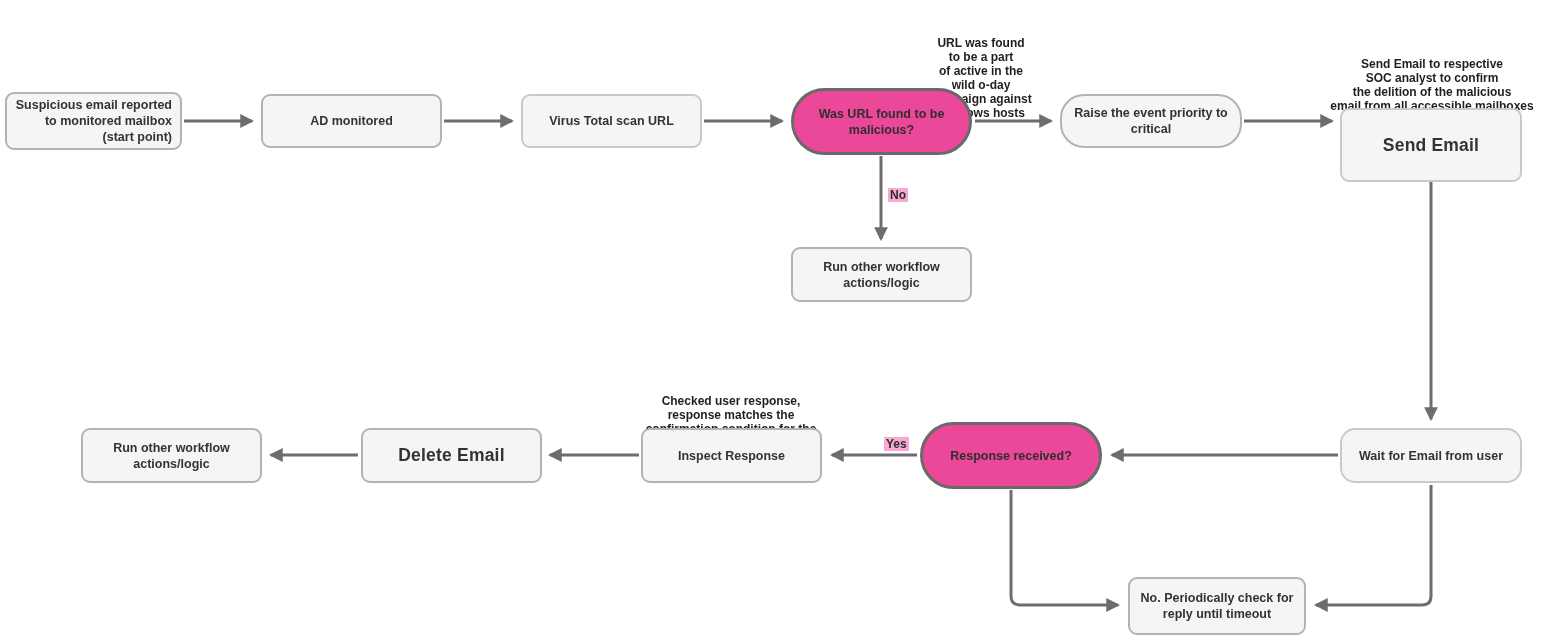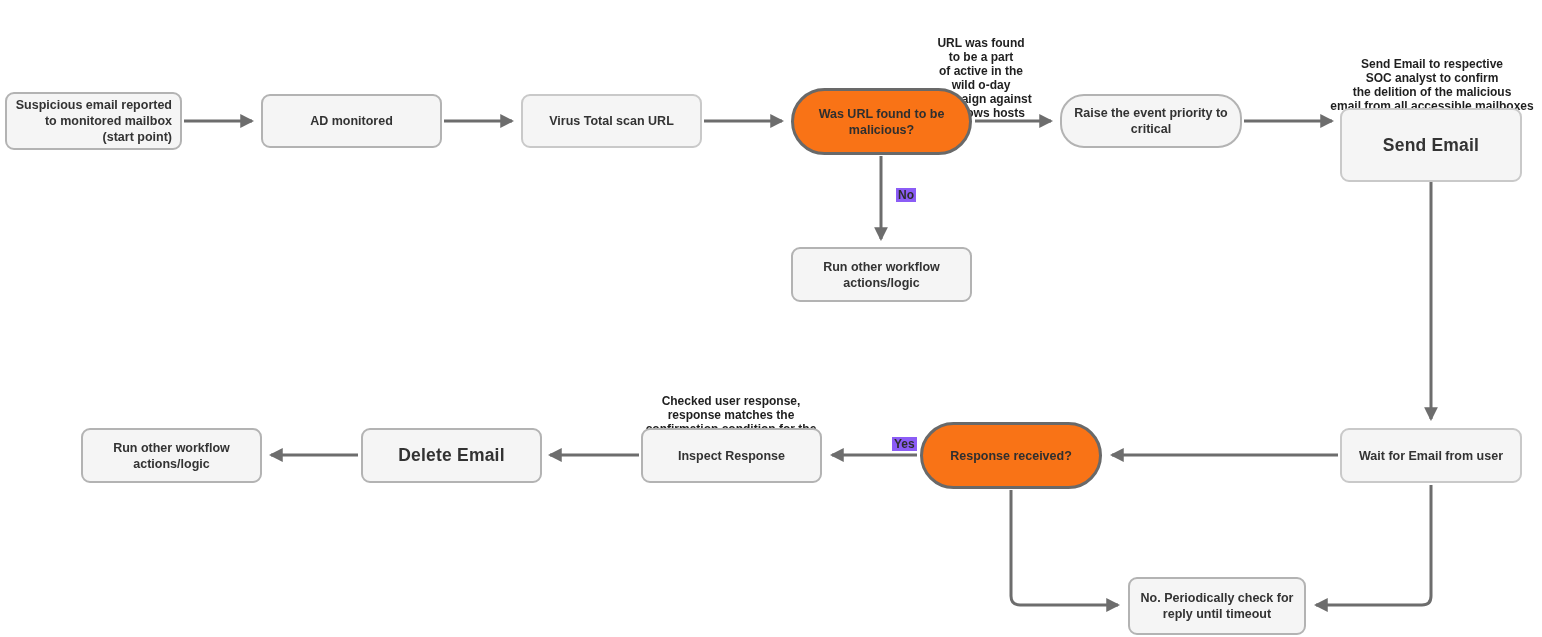--- a/index.html
+++ b/index.html
@@ -24,43 +24,42 @@
     text-align: center;
     font-weight: bold;
     font-size: 12.5px;
     line-height: 1.28;
     color: #333333;
     padding: 3px 8px;
   }
   .node.light-border { border-color: #c9c9c9; }
   .node.big { font-size: 17.5px; letter-spacing: 0.2px; }
   .node.decision {
-    background: #f97316;
+    background: #ec4899;
     border: 3px solid #696969;
     border-radius: 34px;
     color: #2f2f2f;
   }
   .annotation {
     position: absolute;
     text-align: center;
     white-space: pre-line;
     font-size: 12px;
     line-height: 14px;
     color: #1f1f1f;
     font-weight: 700;
     margin-top: 32px;
   }
   .edge-label {
     position: absolute;
     font-size: 12px;
     font-weight: bold;
     color: #2d2d2d;
-    background: #8b5cf6;
+    background: #f9a8d4;
     padding: 0 2px;
-    margin-left: 8px;
   }
 </style>
 </head>
 <body>
 
 <div class="canvas">
 
   <svg class="edges-svg" viewBox="0 0 1542 637" xmlns="http://www.w3.org/2000/svg">
     <defs>
       <marker id="arrow" viewBox="0 0 10 10" refX="8.5" refY="5" markerWidth="4.6" markerHeight="4.6" orient="auto-start-reverse">
@@ -108,17 +107,17 @@
   <div class="node decision" style="left:791px; top:88px; width:181px; height:67px;">Was URL found to be malicious?</div>
   <div class="node" style="left:1060px; top:94px; width:182px; height:54px;border-radius:24px;">Raise the event priority to critical</div>
   <div class="node big light-border" style="left:1340px; top:108px; width:182px; height:74px;">Send Email</div>
 
   <div class="node" style="left:791px; top:247px; width:181px; height:55px;">Run other workflow actions/logic</div>
 
   <div class="node" style="left:81px; top:428px; width:181px; height:55px;">Run other workflow actions/logic</div>
   <div class="node big" style="left:361px; top:428px; width:181px; height:55px;">Delete Email</div>
   <div class="node" style="left:641px; top:428px; width:181px; height:55px;text-align:center;">Inspect Response</div>
   <div class="node decision" style="left:920px; top:422px; width:182px; height:67px;">Response received?</div>
-  <div class="node light-border" style="left:1340px; top:428px; width:182px; height:55px;">Wait for Email from user</div>
+  <div class="node light-border" style="left:1340px; top:428px; width:182px; height:55px;border-radius:15px;">Wait for Email from user</div>
 
   <div class="node" style="left:1128px; top:577px; width:178px; height:58px;">No. Periodically check for reply until timeout</div>
 
 </div>
 
 </body></html>

